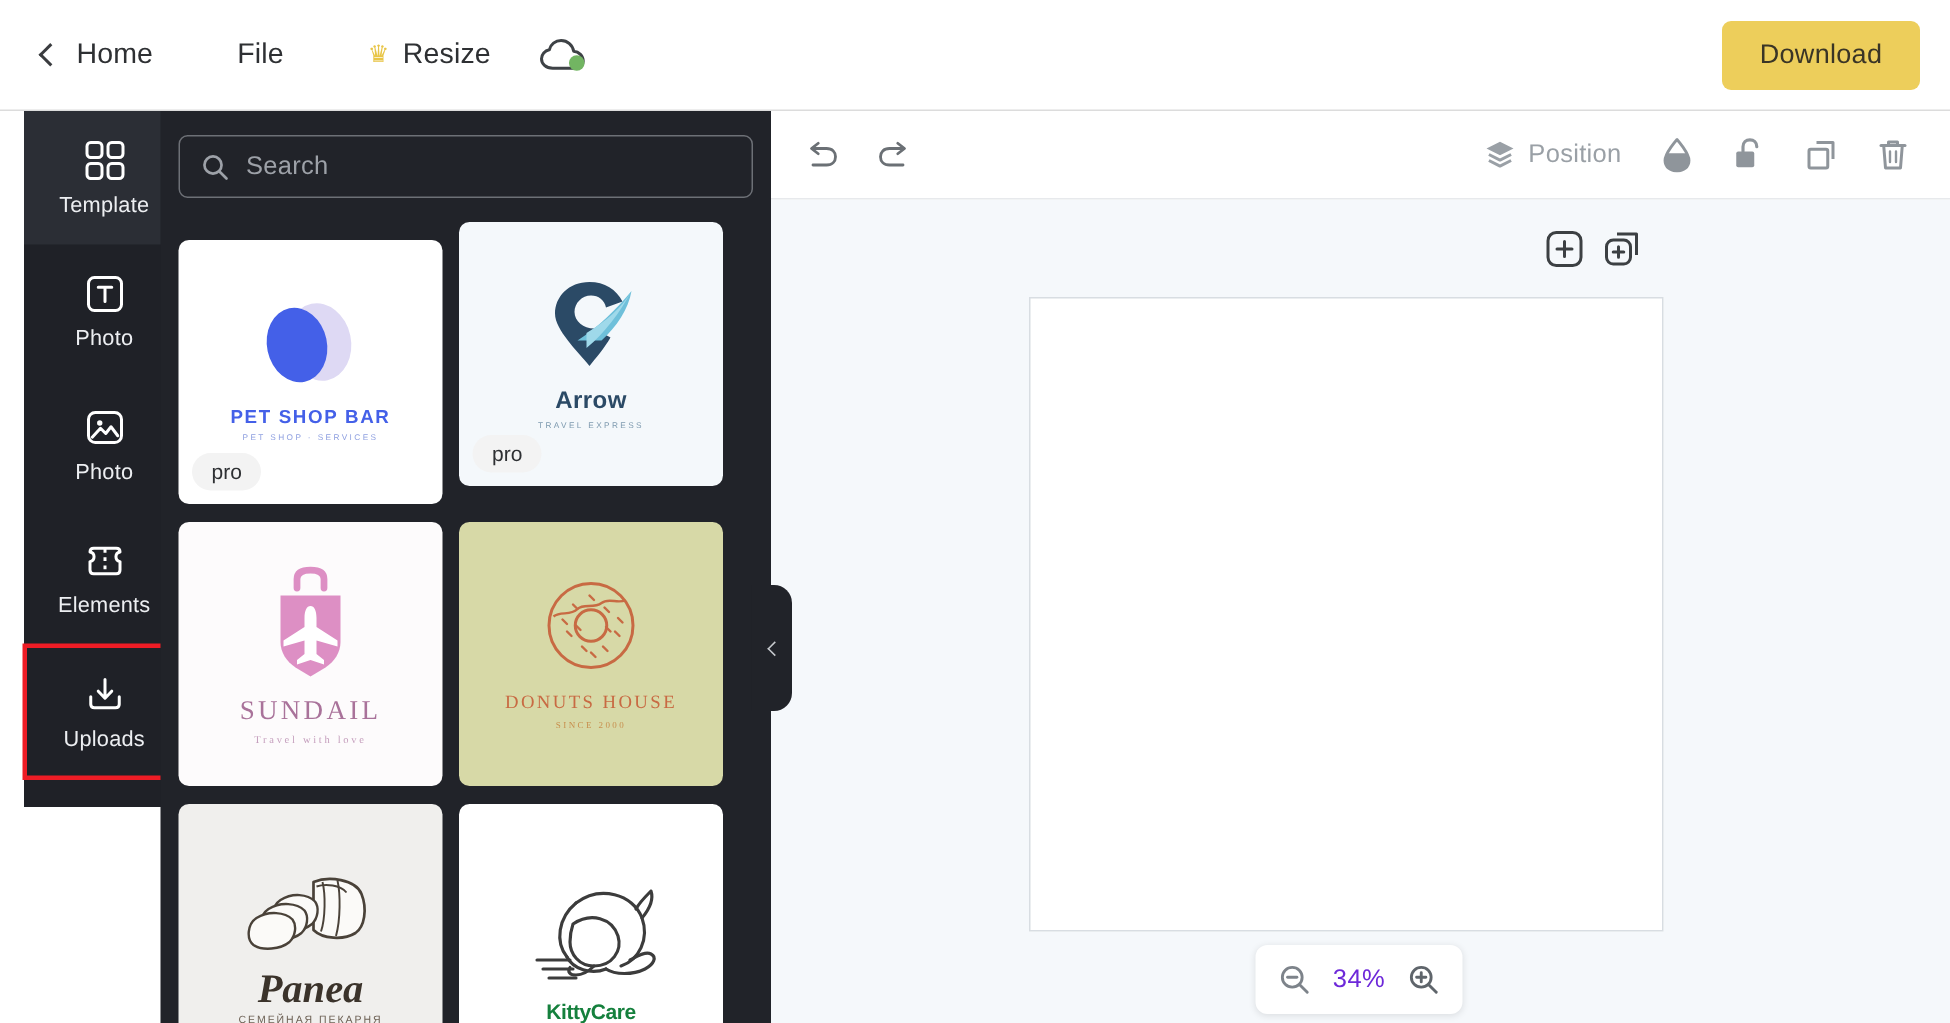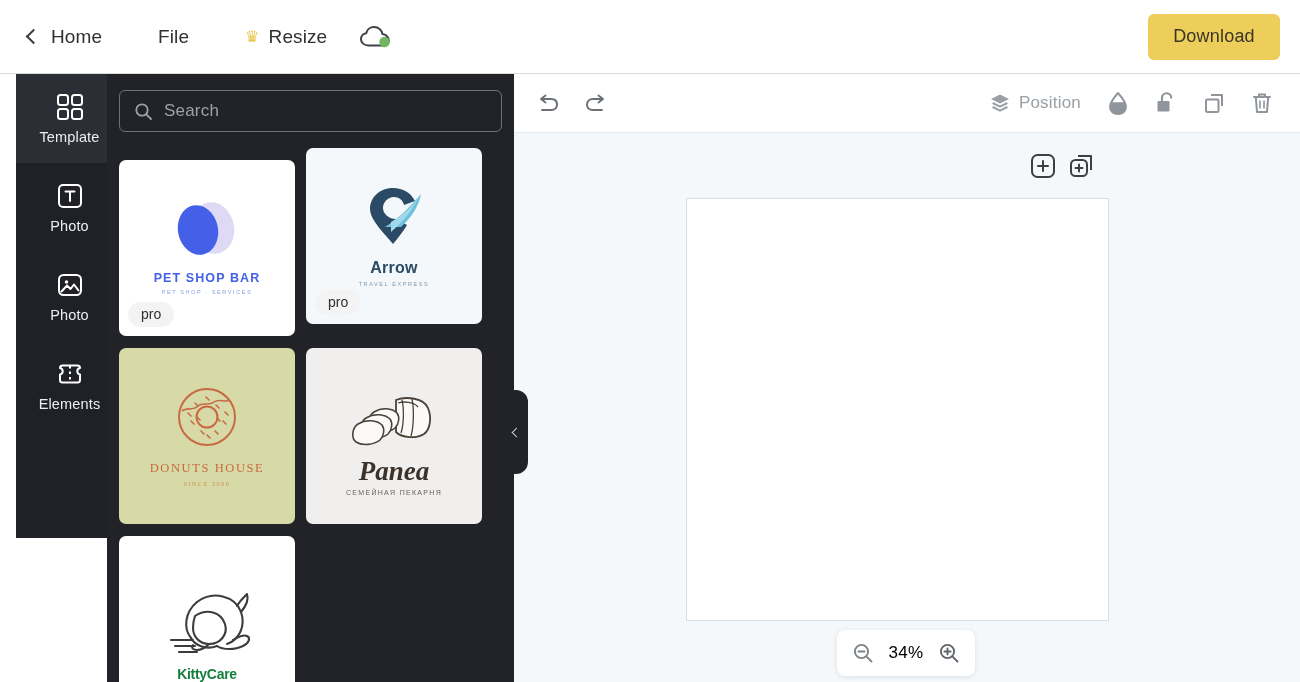--- a/index.html
+++ b/index.html
@@ -198,21 +198,21 @@
   }
 
   .zoombar {
     position: absolute; left: 323px; top: 556px;
     width: 138px; height: 46px;
     background: #ffffff; border-radius: 8px;
     box-shadow: 0 1px 5px rgba(0,0,0,0.10);
     display: flex; align-items: center; justify-content: space-between;
     padding: 0 15px;
   }
-  .zoom-val { font-size: 17px; color: #000000; letter-spacing: 0.3px; }
+  .zoom-val { font-size: 17px; color: #6d28d9; letter-spacing: 0.3px; }
   .zoom-btn { cursor: pointer; display: flex; align-items: center; }
 </style>
 </head>
 <body>
 
 <div id="app">
 
   <div class="topbar">
     <div class="topbar-left">
 
@@ -277,20 +277,27 @@
       <svg class="rail-icon" viewBox="0 0 30 30">
         <path d="M5 9 C5 7 6 6.5 7.5 6.5 H22.5 C24 6.5 25 7 25 9
                  C23 9.4 22.3 10.8 22.3 12.2 C22.3 13.6 23 15 25 15.4
                  V21 C25 22.6 24 23.5 22.5 23.5 H7.5 C6 23.5 5 22.6 5 21
                  V15.4 C7 15 7.7 13.6 7.7 12.2 C7.7 10.8 7 9.4 5 9 Z" fill="none" stroke="#fff" stroke-width="2" stroke-linejoin="round"></path>
         <path d="M15 7 V23" stroke="#fff" stroke-width="2" stroke-dasharray="2.5 3"></path>
       </svg>
       <span class="rail-label">Elements</span>
     </div>
 
+    <div class="rail-item highlighted">
+      <svg class="rail-icon" viewBox="0 0 30 30">
+        <path d="M15 5 V17 M10.5 12.8 L15 17.5 L19.5 12.8" fill="none" stroke="#fff" stroke-width="2" stroke-linecap="round" stroke-linejoin="round"></path>
+        <path d="M5.5 16.5 V21.5 C5.5 23 6.5 23.8 8 23.8 H22 C23.5 23.8 24.5 23 24.5 21.5 V16.5" fill="none" stroke="#fff" stroke-width="2" stroke-linecap="round"></path>
+      </svg>
+      <span class="rail-label">Uploads</span>
+    </div>
 
   </div>
 
   <div class="panel">
 
     <div class="search-wrap">
       <div class="search-box">
         <svg width="19" height="19" viewBox="0 0 19 19">
           <circle cx="8" cy="8" r="5.7" fill="none" stroke="#9da1a8" stroke-width="1.8"></circle>
           <path d="M12.3 12.3 L17 17" stroke="#9da1a8" stroke-width="1.8" stroke-linecap="round"></path>
@@ -321,20 +328,33 @@
                      L60 19 C56 11 48 6 38 6 Z" fill="#2b4a66"></path>
             <path d="M66 12 C56 24 44 36 30 45 L46 45 C56 36 64 24 66 12 Z" fill="#6fc0da"></path>
             <path d="M66 12 C58 27 48 40 36 50 L36 40 C48 33 60 23 66 12 Z" fill="#9fd9ea"></path>
           </svg>
           <div class="logo-name" style="color:#2b4a66;font-weight:bold;margin-top:5px;font-size:16px;letter-spacing:0.3px;">Arrow</div>
           <div class="logo-sub" style="color:#7f9bb0;margin-top:4px;">TRAVEL EXPRESS</div>
         </div>
         <div class="pro-badge">pro</div>
       </div>
 
+      <div class="card" style="background:#fdfbfc;">
+        <div style="display:flex;flex-direction:column;align-items:center;margin-top:-2px;">
+          <svg width="74" height="84" viewBox="0 0 74 84">
+            <path d="M28 19 V13 C28 9 31 7 37 7 C43 7 46 9 46 13 V19" fill="none" stroke="#dd8fc4" stroke-width="4.5" stroke-linecap="round"></path>
+            <path d="M17 24 H57 V55 C57 62 53 68 47 72 L37 78 L27 72 C21 68 17 62 17 55 Z" fill="#dd8fc4"></path>
+            <path d="M37 31 C39.5 31 41 34 41 39 L41 45 L55 54 L55 58 L41 54 L41 63 L46 67 L46 70 L37 67 L28 70
+                     L28 67 L33 63 L33 54 L19 58 L19 54 L33 45 L33 39 C33 34 34.5 31 37 31 Z" fill="#ffffff"></path>
+          </svg>
+          <div class="logo-name" style="color:#a9729a;margin-top:6px;font-size:18px;letter-spacing:2.2px;font-family:'Liberation Serif',serif;">SUNDAIL</div>
+          <div class="logo-sub" style="color:#c49dbc;margin-top:5px;font-size:7px;letter-spacing:1.8px;font-family:'Liberation Serif',serif;">Travel with love</div>
+        </div>
+
+      </div>
 
       <div class="card" style="background:#d7d9a7;">
         <div style="display:flex;flex-direction:column;align-items:center;margin-top:-4px;">
           <svg width="72" height="72" viewBox="0 0 72 72">
             <circle cx="36" cy="36" r="28" fill="none" stroke="#c86a43" stroke-width="2"></circle>
             <circle cx="36" cy="36" r="10.5" fill="none" stroke="#c86a43" stroke-width="2"></circle>
             <path d="M11 30 C16 26 22 30 27 25 C31 21 38 25 43 21 C48 17 54 22 59 19" fill="none" stroke="#c86a43" stroke-width="1.6"></path>
             <g stroke="#c86a43" stroke-width="1.6" stroke-linecap="round">
               <path d="M24 22 L27 25"></path>
                 <path d="M45 24 L48 27"></path>

